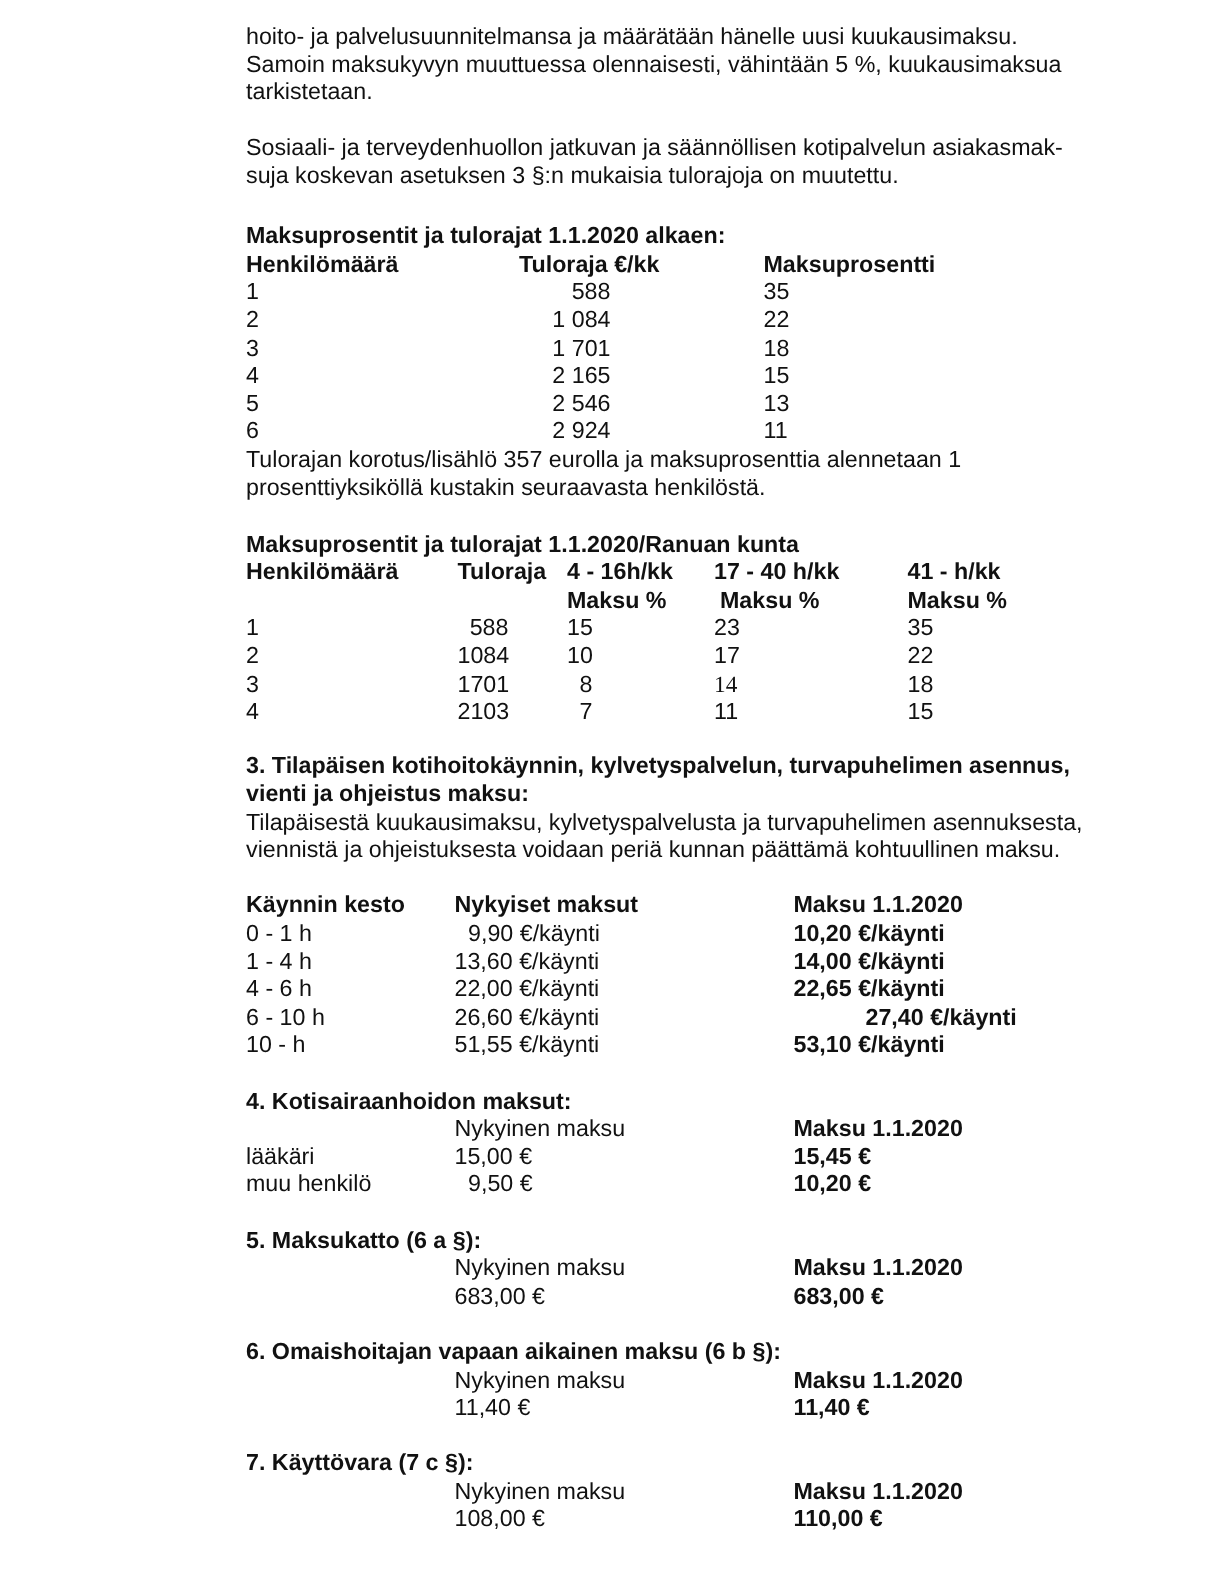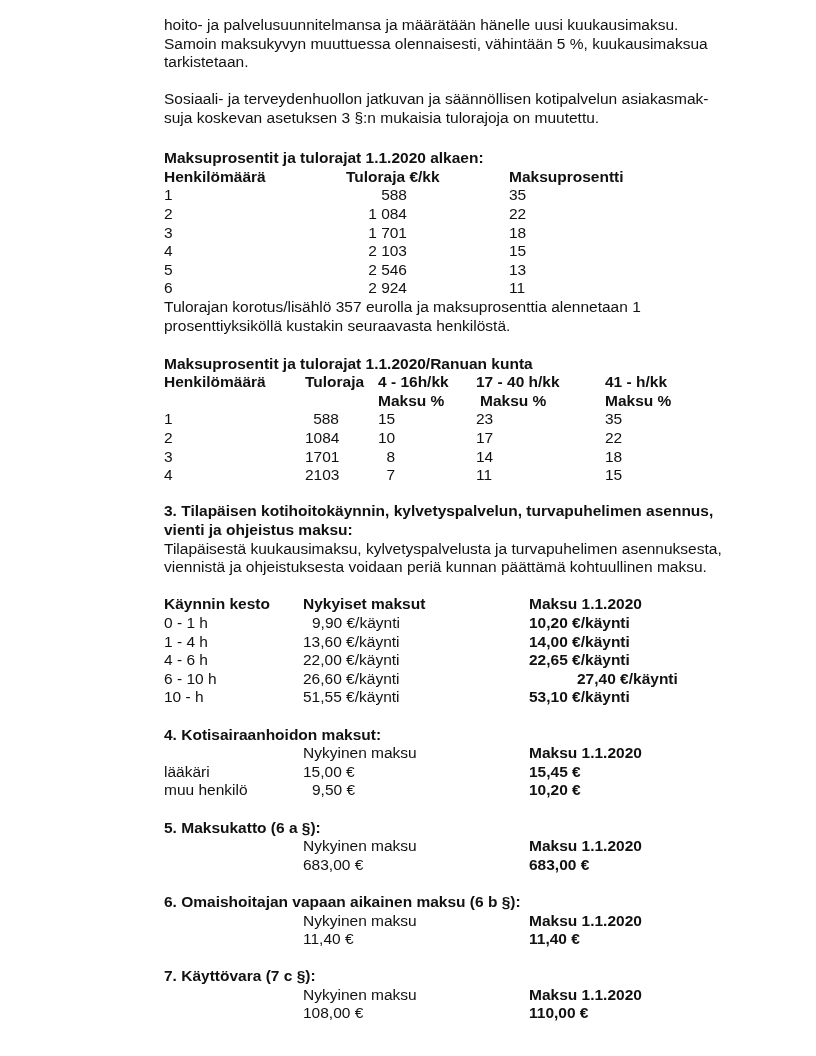--- a/index.html
+++ b/index.html
@@ -52,21 +52,21 @@
           <span class="r" style="left: 182px; width: 61px;">1 084</span>
           <span style="left: 345px;">22</span>
         </div>
         <div class="row">
           <span style="left: 0px;">3</span>
           <span class="r" style="left: 182px; width: 61px;">1 701</span>
           <span style="left: 345px;">18</span>
         </div>
         <div class="row">
           <span style="left: 0px;">4</span>
-          <span class="r" style="left: 182px; width: 61px;">2 103</span>
+          <span class="r" style="left: 182px; width: 61px;">2 165</span>
           <span style="left: 345px;">15</span>
         </div>
         <div class="row">
           <span style="left: 0px;">5</span>
           <span class="r" style="left: 182px; width: 61px;">2 546</span>
           <span style="left: 345px;">13</span>
         </div>
         <div class="row">
           <span style="left: 0px;">6</span>
           <span class="r" style="left: 182px; width: 61px;">2 924</span>
@@ -104,21 +104,21 @@
           <span style="left: 0px;">2</span>
           <span class="r" style="left: 141px; width: 34px;">1084</span>
           <span class="r" style="left: 214px; width: 17px;">10</span>
           <span style="left: 312px;">17</span>
           <span style="left: 441px;">22</span>
         </div>
         <div class="row">
           <span style="left: 0px;">3</span>
           <span class="r" style="left: 141px; width: 34px;">1701</span>
           <span class="r" style="left: 214px; width: 17px;">8</span>
-          <span style="left: 312px;">14</span>
+          <span style="left: 312px; font-family: Liberation Serif, serif;">14</span>
           <span style="left: 441px;">18</span>
         </div>
         <div class="row">
           <span style="left: 0px;">4</span>
           <span class="r" style="left: 141px; width: 34px;">2103</span>
           <span class="r" style="left: 214px; width: 17px;">7</span>
           <span style="left: 312px;">11</span>
           <span style="left: 441px;">15</span>
         </div>
       </div>

